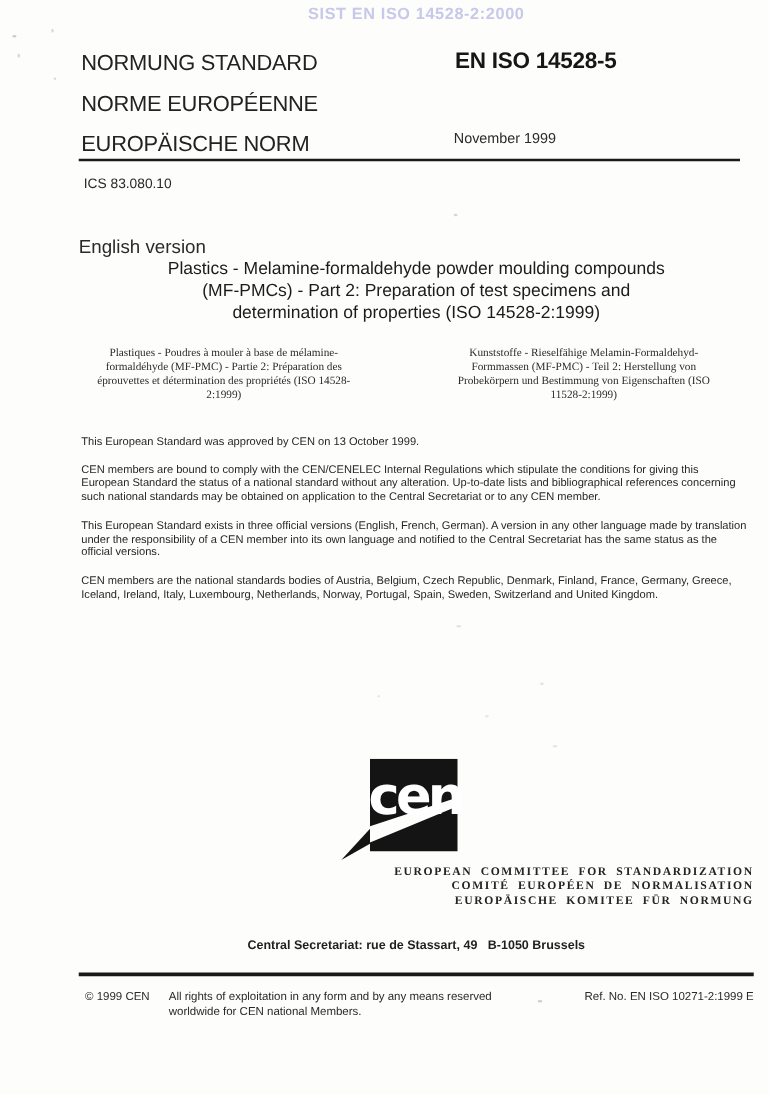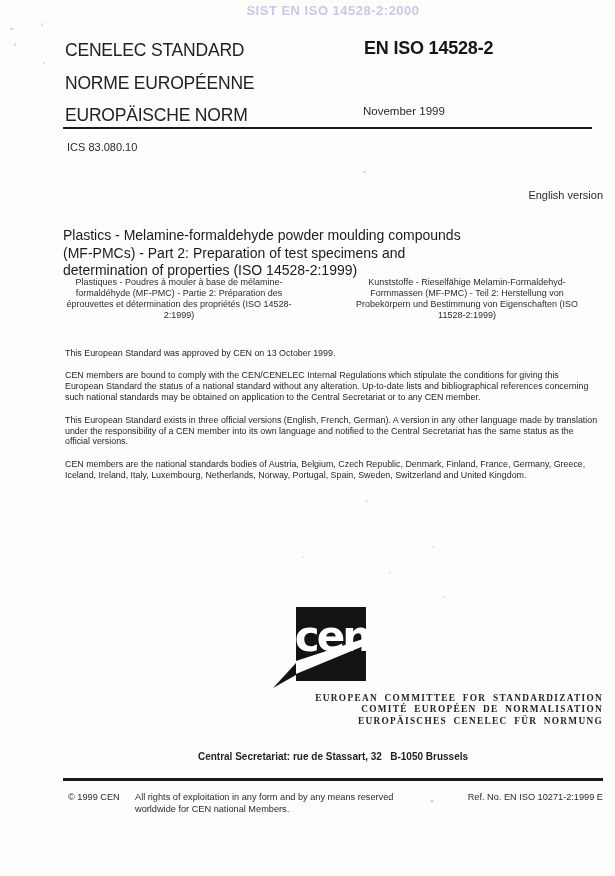--- a/index.html
+++ b/index.html
@@ -35,30 +35,30 @@
   .rule-top{
     position:absolute;left:63px;top:127px;width:529px;height:2px;
     background:#1a1a1a;
   }
   .ics{
     position:absolute;left:67px;top:141px;
     font-size:11px;color:#2a2a2a;
   }
   .english-version{
     position:absolute;left:63px;top:189px;width:540px;
-    text-align:right;font-size:11px;color:#2a2a2a;
+    text-align:left;font-size:15px;color:#2a2a2a;
   }
   .title-en{
     position:absolute;left:63px;top:206px;width:540px;
-    text-align:left;font-size:14px;line-height:17.5px;
-    white-space:pre-line;color:#1b1b1b;margin-top:21px;
+    text-align:center;font-size:14px;line-height:17.5px;
+    white-space:pre-line;color:#1b1b1b;
   }
   .subtitles{
     position:absolute;left:48px;top:277px;width:550px;
-    display:flex;justify-content:space-between;
+    display:flex;justify-content:space-between;font-family:Liberation Serif, serif;
   }
   .subtitle{
     width:262px;text-align:center;
     font-size:9px;line-height:11px;white-space:pre-line;
     color:#2c2c2c;
   }
   .body-text{
     position:absolute;left:65px;top:348px;width:533px;
     font-size:8.9px;line-height:10.9px;color:#262626;
   }
@@ -114,26 +114,26 @@
   <div class="speck s4"></div>
   <div class="speck s5"></div>
   <div class="speck s6"></div>
   <div class="speck s7"></div>
   <div class="speck s8"></div>
   <div class="speck s9"></div>
   <div class="speck s10"></div>
   <div class="speck s11"></div>
 
   <div class="std-names">
-    <div>CENELEC STANDARD</div>
+    <div>NORMUNG STANDARD</div>
     <div>NORME EUROPÉENNE</div>
     <div>EUROPÄISCHE NORM</div>
   </div>
 
-  <div class="std-number">EN ISO 14528-2</div>
+  <div class="std-number">EN ISO 14528-5</div>
   <div class="std-date">November 1999</div>
 
   <div class="rule-top"></div>
 
   <div class="ics">ICS 83.080.10</div>
 
   <div class="english-version">English version</div>
 
   <div class="title-en">Plastics - Melamine-formaldehyde powder moulding compounds
 (MF-PMCs) - Part 2: Preparation of test specimens and
@@ -160,24 +160,24 @@
   <svg class="cen-logo" width="112" height="102" viewBox="0 0 112 102" xmlns="http://www.w3.org/2000/svg">
     <rect x="26" y="0" width="70" height="74" fill="#141414"></rect>
     <polygon points="26,54 96,31 96,38 26,67" fill="#fdfdfc"></polygon>
     <polygon points="26,56 26,68 3,81" fill="#141414"></polygon>
     <text x="62" y="44" text-anchor="middle" fill="#ffffff" font-family="DejaVu Sans, Liberation Sans, sans-serif" font-size="42" font-weight="bold" letter-spacing="-3">cen</text>
   </svg>
 
   <div class="committee">
     <div>EUROPEAN COMMITTEE FOR STANDARDIZATION</div>
     <div>COMITÉ EUROPÉEN DE NORMALISATION</div>
-    <div>EUROPÄISCHES CENELEC FÜR NORMUNG</div>
+    <div>EUROPÄISCHE KOMITEE FÜR NORMUNG</div>
   </div>
 
-  <div class="secretariat">Central Secretariat: rue de Stassart, 32   B-1050 Brussels</div>
+  <div class="secretariat">Central Secretariat: rue de Stassart, 49   B-1050 Brussels</div>
 
   <div class="rule-bottom"></div>
 
   <div class="footer">
     <div class="copyright">© 1999 CEN</div>
     <div class="rights">All rights of exploitation in any form and by any means reserved
 worldwide for CEN national Members.</div>
     <div class="refno">Ref. No. EN ISO 10271-2:1999 E</div>
   </div>
 

